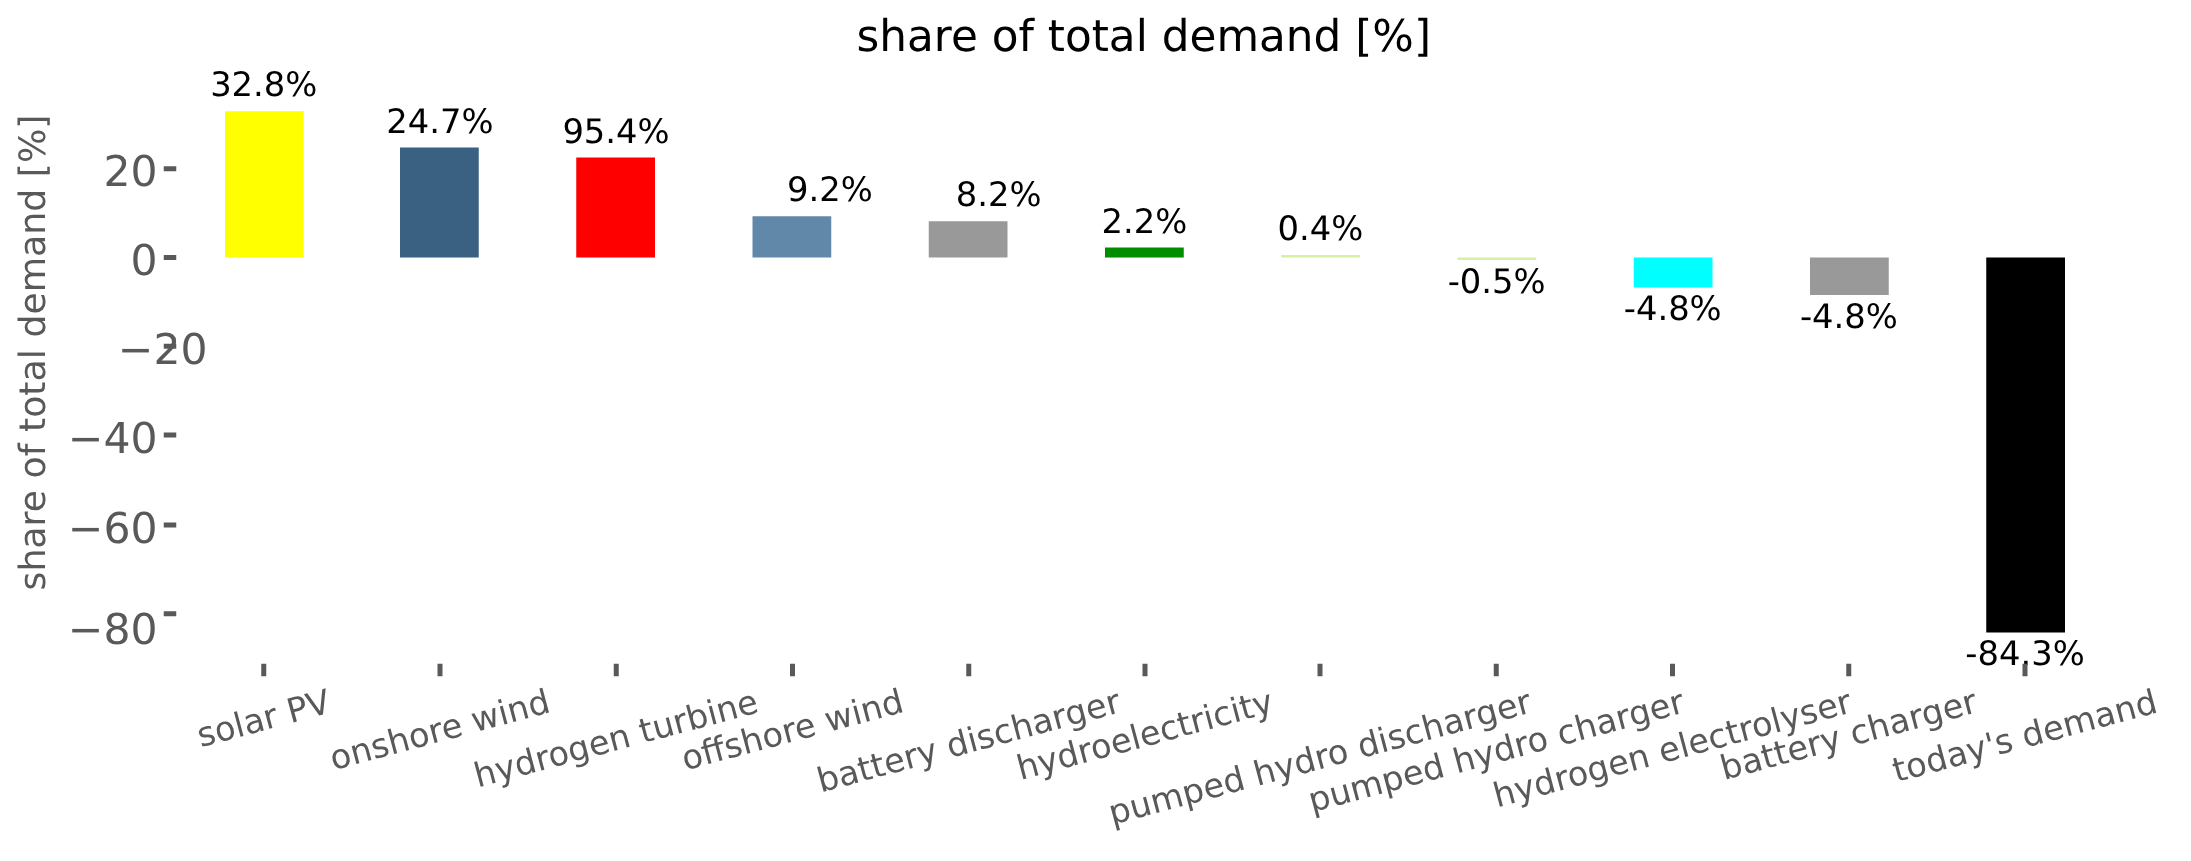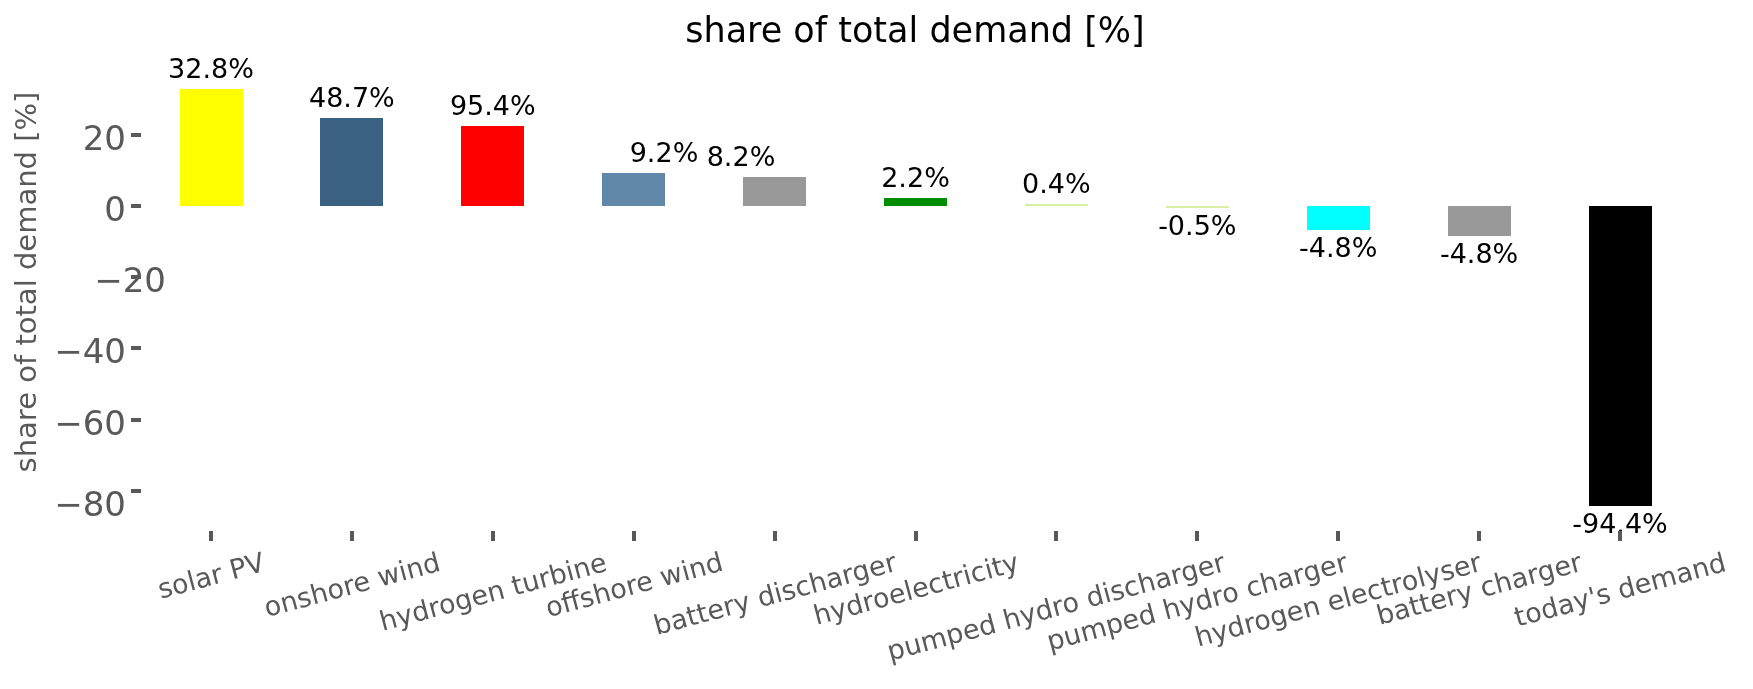--- a/index.html
+++ b/index.html
@@ -59,33 +59,33 @@
       <div class="y-tick-mark" style="left: 131px; top: 346.4px;"></div>
       <div class="y-tick-label" style="top: 405.6px;">−60</div>
       <div class="y-tick-mark" style="left: 131px; top: 417.6px;"></div>
       <div class="y-tick-label" style="top: 487px;">−80</div>
       <div class="y-tick-mark" style="left: 131px; top: 488.8px;"></div>
       <div class="bar" style="left: 179.5px; top: 89.232px; width: 63px; height: 116.768px; background: rgb(255, 255, 0);"></div>
       <div class="bar-value-label" style="left: 211px; top: 54.232px;">32.8%</div>
       <div class="x-tick-mark" style="left: 209px; top: 531px;"></div>
       <div class="x-tick-label" style="left: 211px; top: 561.646px;">solar PV</div>
       <div class="bar" style="left: 320.4px; top: 118.068px; width: 63px; height: 87.932px; background: rgb(59, 97, 130);"></div>
-      <div class="bar-value-label" style="left: 351.9px; top: 83.068px;">48.7%</div>
+      <div class="bar-value-label" style="left: 351.9px; top: 83.068px;">24.7%</div>
       <div class="x-tick-mark" style="left: 349.9px; top: 531px;"></div>
       <div class="x-tick-label" style="left: 351.9px; top: 570.963px;">onshore wind</div>
       <div class="bar" style="left: 461.3px; top: 126.256px; width: 63px; height: 79.744px; background: rgb(255, 0, 0);"></div>
       <div class="bar-value-label" style="left: 492.8px; top: 91.256px;">95.4%</div>
       <div class="x-tick-mark" style="left: 490.8px; top: 531px;"></div>
       <div class="x-tick-label" style="left: 492.8px; top: 577.822px;">hydrogen turbine</div>
       <div class="bar" style="left: 602.2px; top: 173.248px; width: 63px; height: 32.752px; background: rgb(97, 136, 168);"></div>
       <div class="bar-value-label" style="left: 664px; top: 138.248px;">9.2%</div>
       <div class="x-tick-mark" style="left: 631.7px; top: 531px;"></div>
       <div class="x-tick-label" style="left: 633.7px; top: 571.093px;">offshore wind</div>
       <div class="bar" style="left: 743.1px; top: 176.808px; width: 63px; height: 29.192px; background: rgb(153, 153, 153);"></div>
-      <div class="bar-value-label" style="left: 741px; top: 141.808px;">8.2%</div>
+      <div class="bar-value-label" style="left: 799px; top: 141.808px;">8.2%</div>
       <div class="x-tick-mark" style="left: 772.6px; top: 531px;"></div>
       <div class="x-tick-label" style="left: 774.6px; top: 579.892px;">battery discharger</div>
       <div class="bar" style="left: 884px; top: 198.168px; width: 63px; height: 7.832px; background: rgb(0, 141, 0);"></div>
       <div class="bar-value-label" style="left: 915.5px; top: 163.168px;">2.2%</div>
       <div class="x-tick-mark" style="left: 913.5px; top: 531px;"></div>
       <div class="x-tick-label" style="left: 915.5px; top: 574.845px;">hydroelectricity</div>
       <div class="bar" style="left: 1024.9px; top: 204px; width: 63px; height: 2px; background: rgb(217, 239, 163);"></div>
       <div class="bar-value-label" style="left: 1056.4px; top: 169px;">0.4%</div>
       <div class="x-tick-mark" style="left: 1054.4px; top: 531px;"></div>
       <div class="x-tick-label" style="left: 1056.4px; top: 592.704px;">pumped hydro discharger</div>
@@ -95,17 +95,17 @@
       <div class="x-tick-label" style="left: 1197.3px; top: 587.657px;">pumped hydro charger</div>
       <div class="bar" style="left: 1306.7px; top: 206px; width: 63px; height: 23.852px; background: rgb(0, 255, 255);"></div>
       <div class="bar-value-label" style="left: 1338.2px; top: 232.852px;">-4.8%</div>
       <div class="x-tick-mark" style="left: 1336.2px; top: 531px;"></div>
       <div class="x-tick-label" style="left: 1338.2px; top: 585.716px;">hydrogen electrolyser</div>
       <div class="bar" style="left: 1447.6px; top: 206px; width: 63px; height: 30.26px; background: rgb(153, 153, 153);"></div>
       <div class="bar-value-label" style="left: 1479.1px; top: 239.26px;">-4.8%</div>
       <div class="x-tick-mark" style="left: 1477.1px; top: 531px;"></div>
       <div class="x-tick-label" style="left: 1479.1px; top: 574.845px;">battery charger</div>
       <div class="bar" style="left: 1588.5px; top: 206px; width: 63px; height: 300.108px; background: rgb(0, 0, 0);"></div>
-      <div class="bar-value-label" style="left: 1620px; top: 509.108px;">-94.4%</div>
+      <div class="bar-value-label" style="left: 1620px; top: 509.108px;">-84.3%</div>
       <div class="x-tick-mark" style="left: 1618px; top: 531px;"></div>
       <div class="x-tick-label" style="left: 1620px; top: 575.751px;">today's demand</div>
     </div>
 </div>
 
 </body></html>

